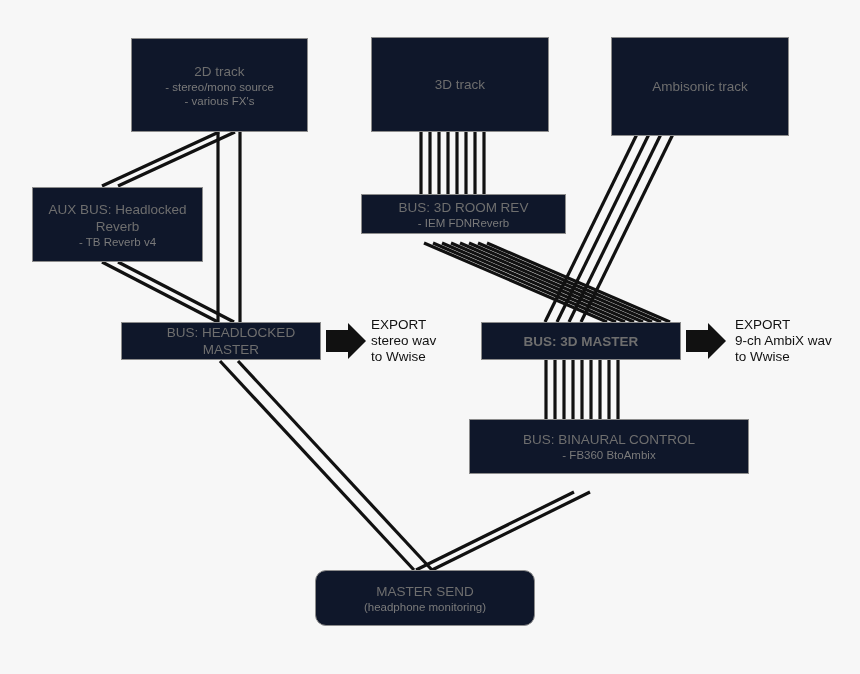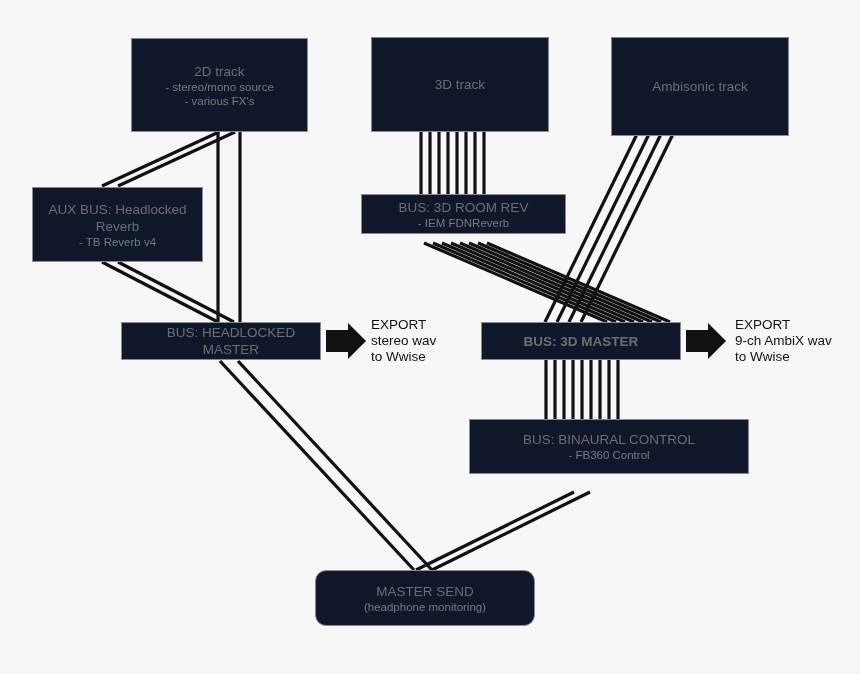--- a/index.html
+++ b/index.html
@@ -169,21 +169,21 @@
   <div class="node" style="left:121px; top:322px; width:200px; height:38px;padding-left:20px;">
     <div class="title">BUS: HEADLOCKED MASTER</div>
   </div>
 
   <div class="node" style="left:481px; top:322px; width:200px; height:38px;font-weight:bold;">
     <div class="title">BUS: 3D MASTER</div>
   </div>
 
   <div class="node" style="left:441px; top:419px; width:280px; height:55px;margin-left:28px;">
     <div class="title">BUS: BINAURAL CONTROL</div>
-    <div class="sub">- FB360 Control</div>
+    <div class="sub">- FB360 BtoAmbix</div>
   </div>
 
   <div class="node" style="left:315px; top:570px; width:220px; height:56px;border-radius:11px;">
     <div class="title">MASTER SEND</div>
     <div class="sub">(headphone monitoring)</div>
   </div>
 
   <div class="export" style="left:371px; top:317px;">EXPORT
 stereo wav
 to Wwise</div>

